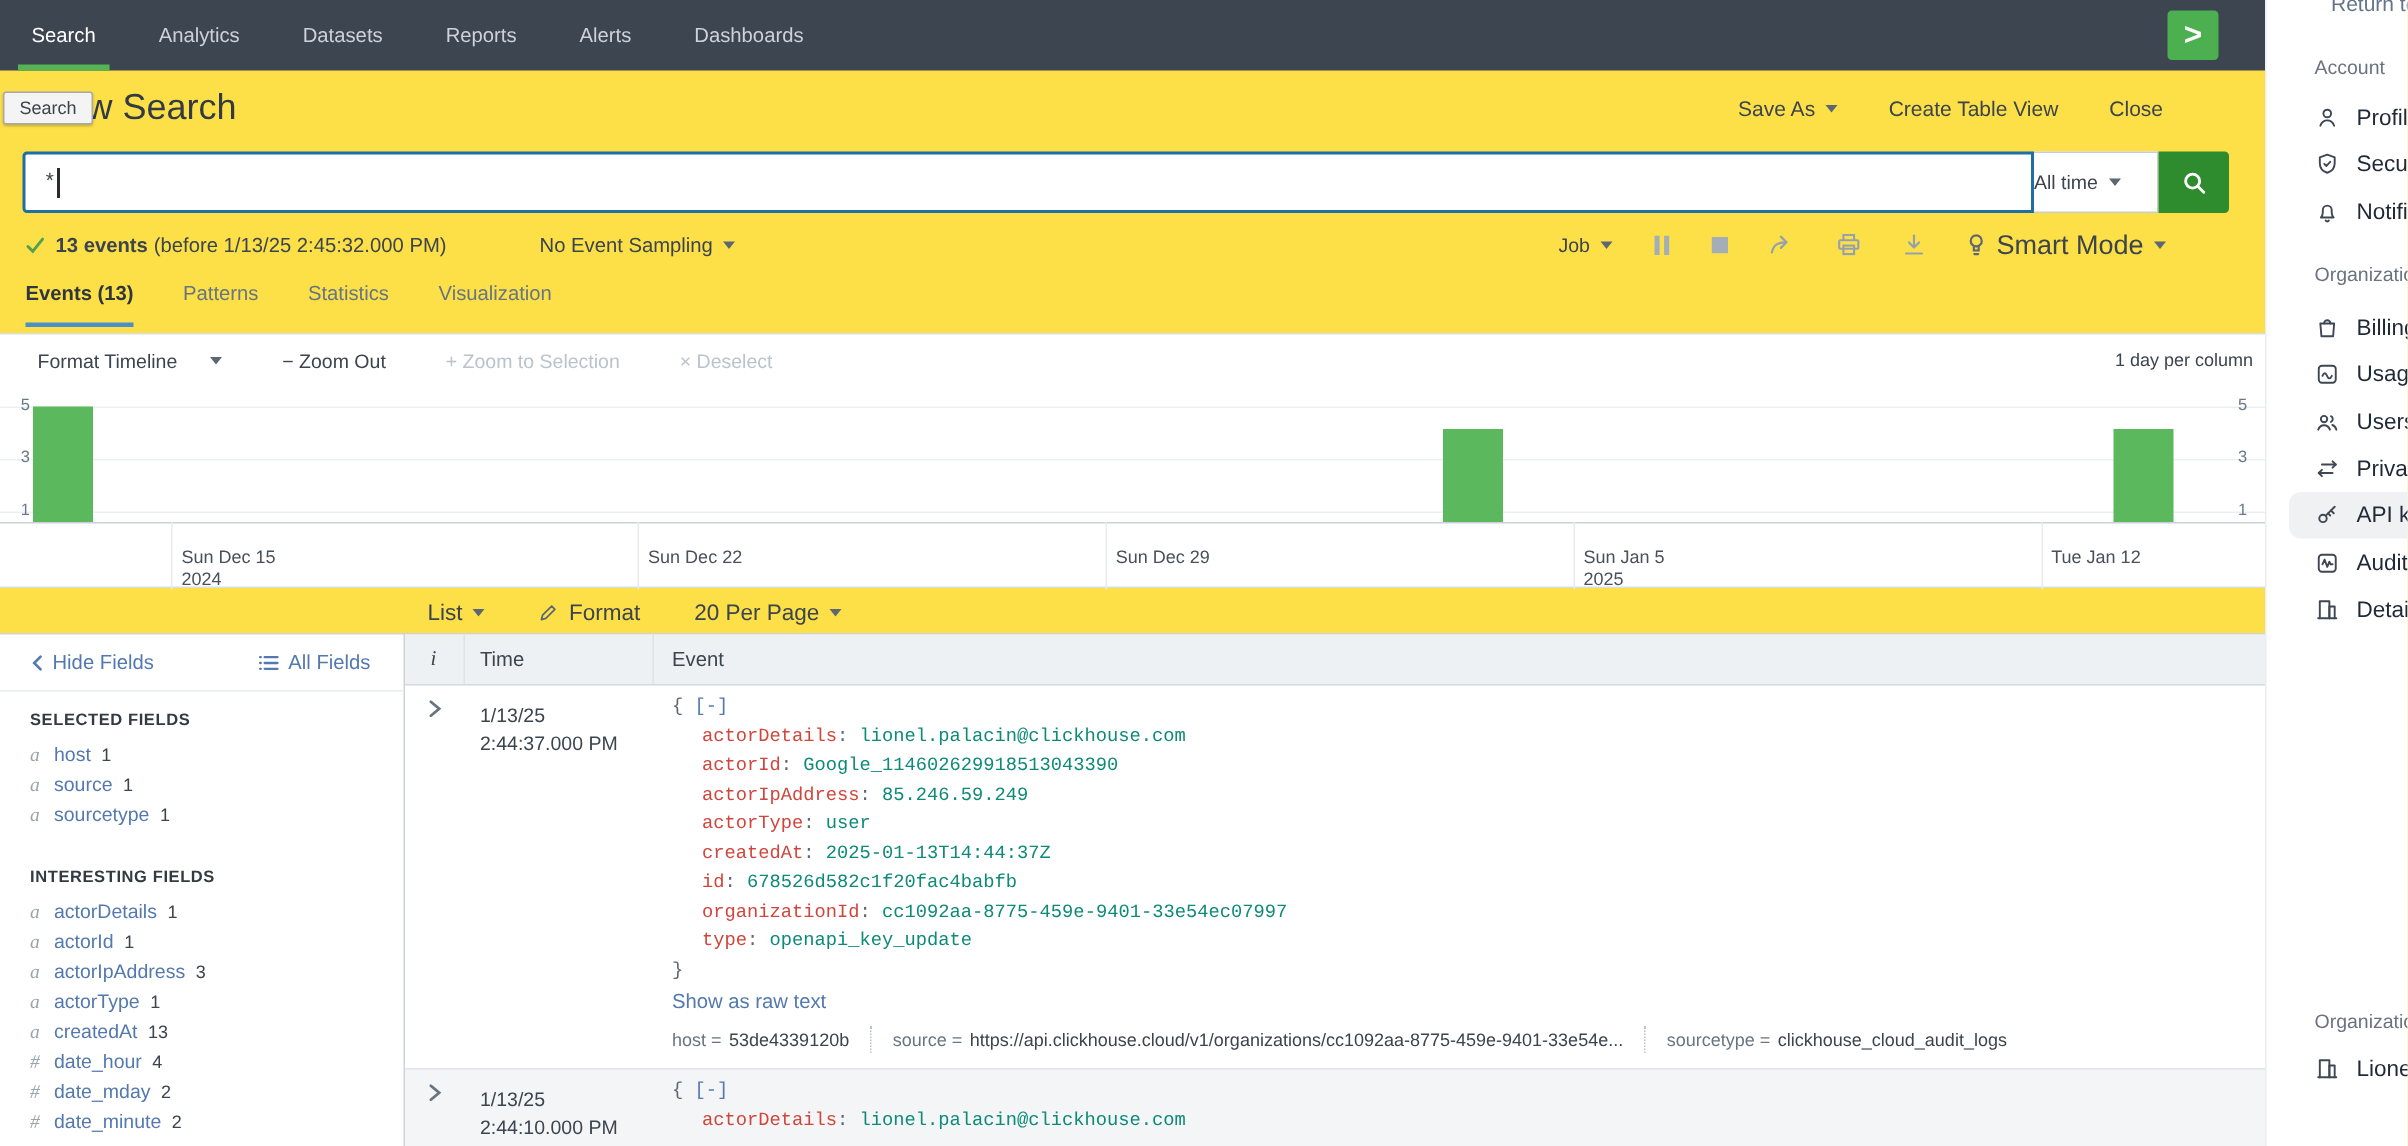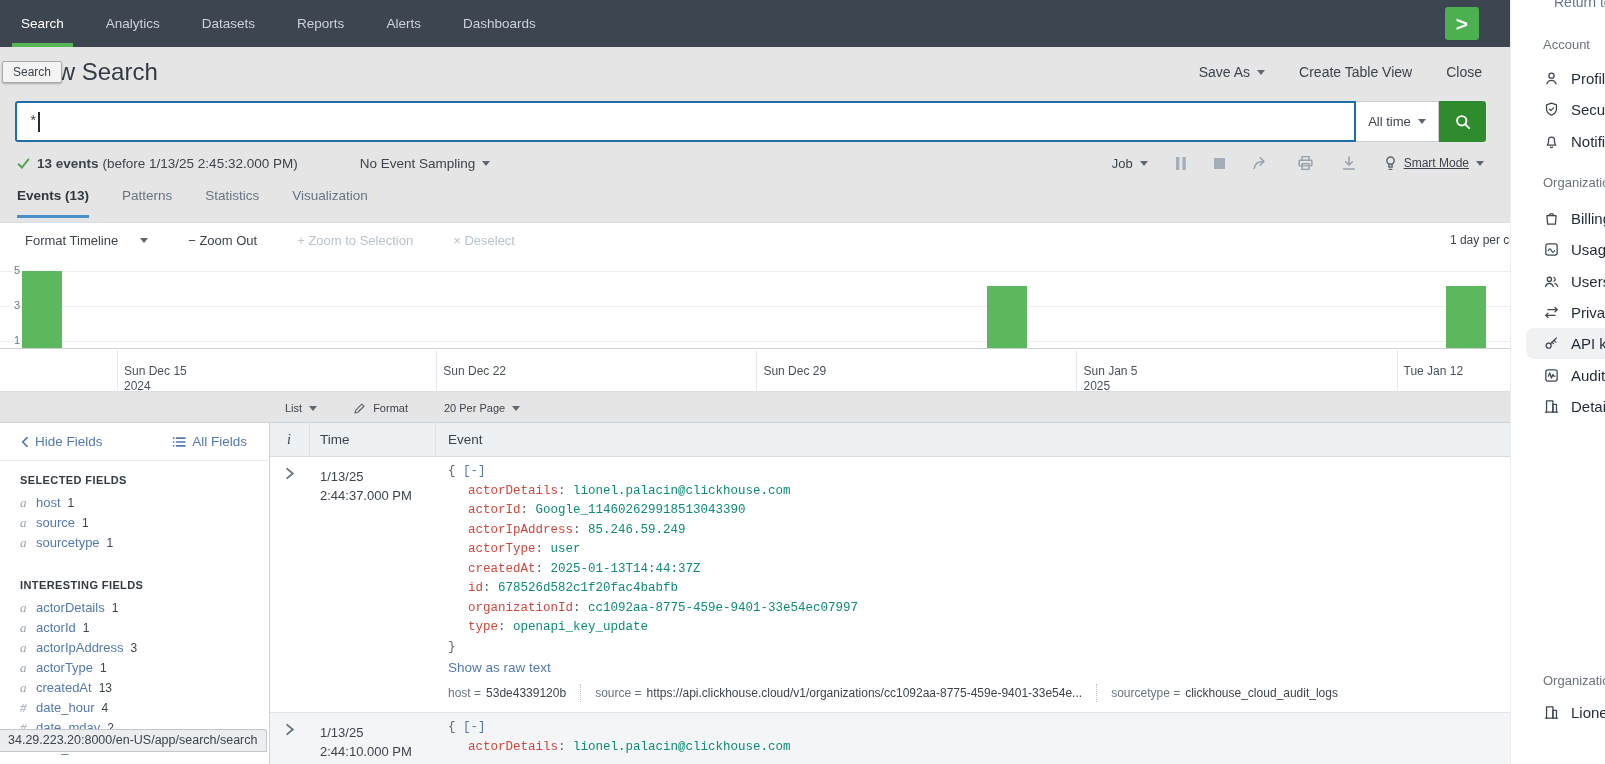--- a/index.html
+++ b/index.html
@@ -2,21 +2,21 @@
 <html><head>
 <meta charset="utf-8">
 <style>
   html,body{margin:0;padding:0;}
   body{width:1605px;height:764px;overflow:hidden;position:relative;background:#fff;
        font-family:"Liberation Sans","DejaVu Sans",sans-serif;}
   svg{display:block;}
   .ico{display:inline-flex;align-items:center;justify-content:center;}
 
   
-  .splunk{position:absolute;left:0;top:0;width:1510px;height:764px;background:#e5e5e5;overflow:hidden;padding-left:40px;}
+  .splunk{position:absolute;left:0;top:0;width:1510px;height:764px;background:#fde047;overflow:hidden;}
 
   .navbar{position:absolute;left:0;top:0;width:100%;height:47px;background:#3d4551;}
   .nav-tabs{display:flex;height:100%;align-items:center;}
   .nav-tab{position:relative;height:100%;display:flex;align-items:center;padding:0 21px;
            font-size:13.5px;color:#ccd2d9;cursor:pointer;}
   .nav-tab.active{color:#fff;}
   .nav-tab.active::after{content:"";position:absolute;left:12px;right:12px;bottom:0;height:4px;background:#55b555;}
   .logo{position:absolute;left:1445px;top:7px;width:34px;height:33px;background:#4caf50;border-radius:3px;
         color:#fff;font-weight:bold;font-size:21px;display:flex;align-items:center;justify-content:center;}
 
@@ -30,32 +30,32 @@
   .caret{width:0;height:0;border-left:4px solid transparent;border-right:4px solid transparent;
          border-top:5px solid #8a97a3;display:inline-block;}
   .caret.dark{border-top-color:#5c6773;}
 
   .search-row{position:absolute;left:15px;top:101px;height:41px;display:flex;width:1475px;}
   .search-input{width:1341px;border:2px solid #1d6fa5;background:#fff;border-radius:3px 0 0 3px;
         display:flex;align-items:center;padding-left:12px;font-family:"Liberation Mono","DejaVu Sans Mono",monospace;
         font-size:14px;color:#3c444d;box-sizing:border-box;}
   .cursor-bar{width:1.5px;height:20px;background:#2b2b2b;margin-left:1px;}
   .time-range{width:83px;border:1px solid #c6ced4;border-left:none;background:#fff;display:flex;align-items:center;
-        justify-content:center;gap:7px;font-size:13px;color:#3c444d;box-sizing:border-box;cursor:pointer;}
+        gap:7px;font-size:13px;color:#3c444d;box-sizing:border-box;cursor:pointer;}
   .search-btn{width:47px;background:#2e8b2e;border-radius:0 3px 3px 0;display:flex;align-items:center;
         justify-content:center;cursor:pointer;border:none;}
 
   .status-row{position:absolute;left:17px;top:150px;height:26px;display:flex;align-items:center;
         font-size:13.5px;color:#3c444d;}
   .ev-count{font-weight:bold;margin:0 4px 0 7px;}
   .sampling{margin-left:62px;display:flex;align-items:center;gap:7px;cursor:pointer;}
   .status-right{position:absolute;right:66px;top:150px;height:26px;display:flex;align-items:center;gap:27px;
         font-size:13px;color:#3c444d;}
   .sicon{color:#95a1ac;cursor:pointer;}
-  .smart{display:flex;align-items:center;gap:7px;font-size:12px;cursor:pointer;text-decoration:underline;}
+  .smart{display:flex;align-items:center;gap:7px;font-size:18px;cursor:pointer;}
 
   .tabs-row{position:absolute;left:17px;top:188px;display:flex;gap:33px;height:30px;}
   .rtab{font-size:13.5px;color:#677582;position:relative;padding-bottom:11px;cursor:pointer;}
   .rtab.active{color:#2f363e;font-weight:bold;}
   .rtab.active::after{content:"";position:absolute;left:0;right:0;bottom:0;height:3px;background:#4a90c8;}
 
   .timeline-panel{position:absolute;left:0;top:222px;width:100%;height:170px;background:#fff;
         border-top:1px solid #d8dee3;border-bottom:1px solid #d8dee3;box-sizing:border-box;}
   .tl-controls{height:34px;display:flex;align-items:center;padding-left:25px;gap:40px;font-size:13px;color:#3c444d;}
   .tl-ctl{display:flex;align-items:center;gap:22px;cursor:pointer;}
@@ -66,21 +66,21 @@
   .g0{top:13px;} .g1{top:48px;} .g2{top:83px;}
   .tl-ylabel{position:absolute;font-size:11px;color:#69788a;width:14px;text-align:right;}
   .yl{left:6px;} .yr{left:auto;right:4px;text-align:left;}
   .y0{top:6px;} .y1{top:41px;} .y2{top:76px;}
   .tl-bar{position:absolute;bottom:0;width:40px;background:#5cb85c;cursor:pointer;}
   .tl-xaxis{position:absolute;left:0;top:125px;right:0;height:45px;}
   .tl-vline{position:absolute;top:0;width:1px;height:45px;background:#e7ebee;}
   .tl-xtick{position:absolute;top:16px;font-size:12px;color:#48515b;line-height:15px;white-space:nowrap;}
 
   .results-toolbar{position:absolute;left:285px;top:394px;height:28px;display:flex;align-items:center;gap:36px;
-        font-size:11px;color:#3c444d;}
+        font-size:15px;color:#3c444d;}
   .rt-item{display:flex;align-items:center;gap:7px;cursor:pointer;}
 
   .fields-sidebar{position:absolute;left:0;top:422px;width:270px;bottom:0;background:#fff;
         border-top:1px solid #ccd3d9;border-right:1px solid #ccd3d9;box-sizing:border-box;}
   .fs-header{height:37px;display:flex;align-items:center;justify-content:space-between;
         padding:0 22px 0 20px;font-size:13.5px;color:#5379af;border-bottom:1px solid #e8edf1;}
   .fs-link{display:flex;align-items:center;gap:6px;cursor:pointer;color:#5379af;}
   .fs-body{padding-left:20px;}
   .fs-title{font-size:11px;font-weight:bold;color:#333a42;letter-spacing:.4px;margin:13px 0 7px;}
   .fs-title.second{margin-top:26px;}
@@ -473,21 +473,20 @@
       </div>
       <div class="cell-event">
         <div class="json">
           <div><span>{</span> <span class="jlink">[-]</span></div>
           <div class="jline"><span class="jkey">actorDetails</span><span>:</span> <span class="jval">lionel.palacin@clickhouse.com</span></div>
         </div>
       </div>
     </div>
   </div>
 
-  <div class="statusbar">34.29.223.20:8000/en-US/app/search/search</div>
 </div>
 
 <div class="cloud-panel">
   <div class="cp-return">Return to</div>
 
   <div class="cp-title t-account">Account</div>
   <div class="cp-items i-account">
     <div class="cp-item">
       <span class="ico">
         <svg width="17" height="17" viewBox="0 0 24 24" fill="none" stroke="currentColor" stroke-width="1.8" stroke-linecap="round">

